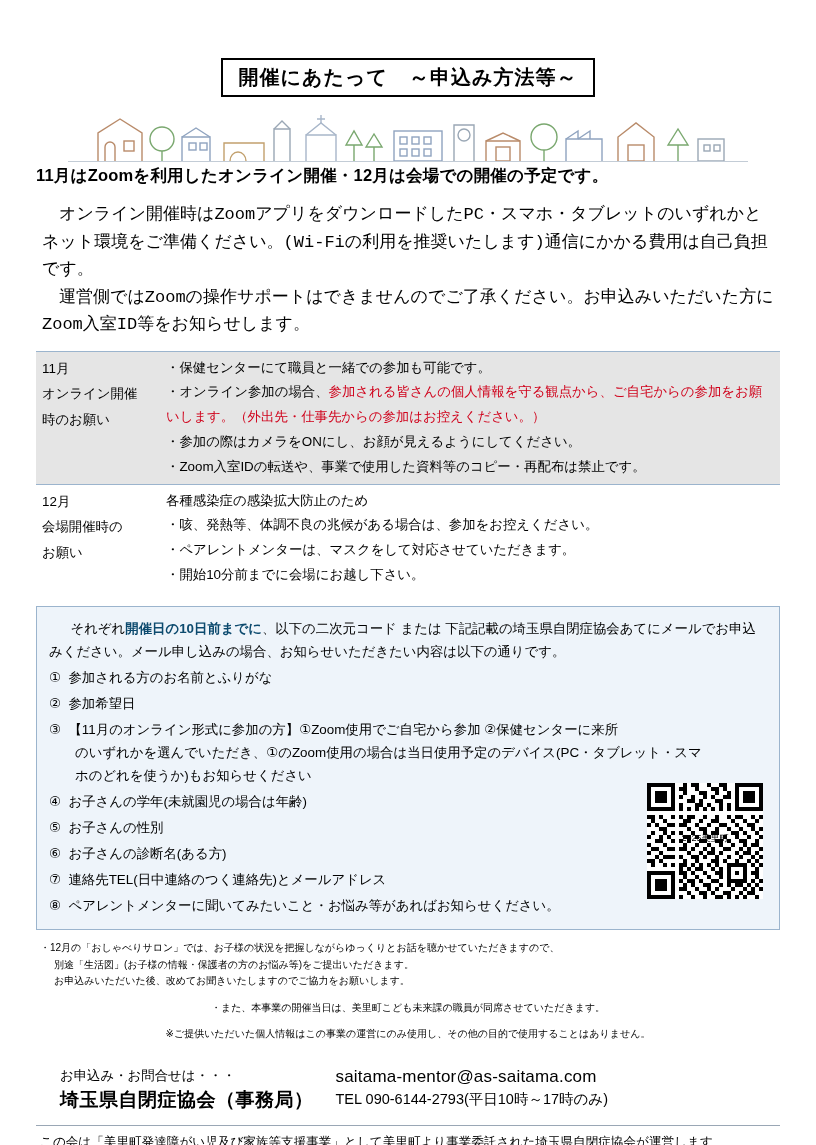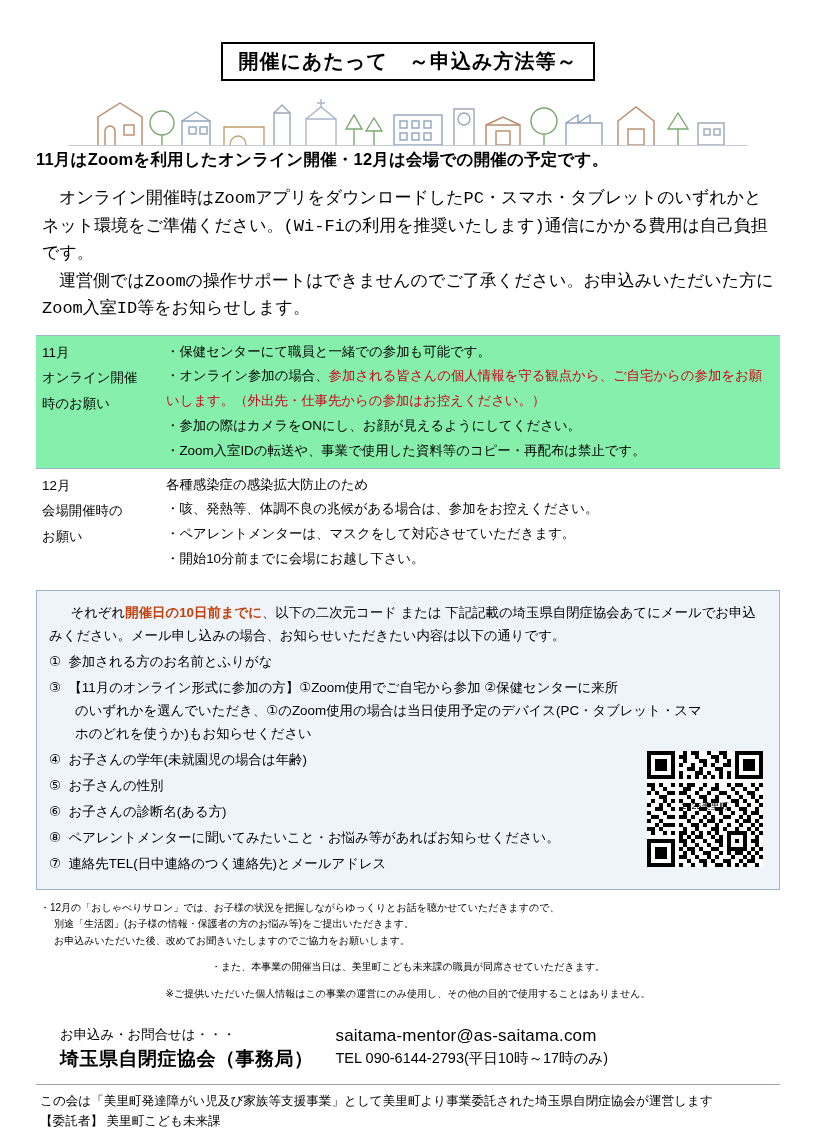--- a/index.html
+++ b/index.html
@@ -19,21 +19,21 @@
     position: relative;
     width: 816px;
     height: 1145px;
     box-sizing: border-box;
     padding: 0 36px;
   }
 
   
   .title-wrap {
     text-align: center;
-    margin-top: 42px;
+    margin-top: 58px;
   }
   .title {
     display: inline-block;
     border: 2px solid #000;
     padding: 6px 16px 7px 16px;
     font-size: 20px;
     font-weight: bold;
     letter-spacing: 1px;
     line-height: 1.1;
   }
@@ -72,21 +72,21 @@
     border-collapse: collapse;
     width: 100%;
     font-size: 13.4px;
   }
   .info-table td {
     vertical-align: top;
     padding: 4px 6px;
     line-height: 1.75;
   }
   .info-table tr.nov {
-    background: #86efac;
+    background: #e5e5e5;
   }
   .info-table tr.nov td { border-top: 1px solid #9bb4cd; border-bottom: 1px solid #9bb4cd; }
   .cell-label {
     width: 112px;
     white-space: nowrap;
   }
   .cell-label div { line-height: 1.9; }
   .red { color: #d0021b; }
   .bullets div { line-height: 1.85; }
 
@@ -98,27 +98,27 @@
     padding: 10px 12px 12px 12px;
     font-size: 13.4px;
     line-height: 1.72;
     position: relative;
     min-height: 300px;
     box-sizing: border-box;
   }
   .blue-box .topline { text-indent: 1.6em; }
   .blue-box .num { margin-top: 3px; }
   .blue-box .sub { padding-left: 26px; }
-  .strong-red { color: #c2410c; font-weight: bold; text-align: center; }
+  .strong-red { color: #0c4a6e; font-weight: bold; text-align: center; }
 
   
   .qr-wrap {
     position: absolute;
     right: 16px;
-    top: 160px;
+    top: 176px;
     width: 116px;
     height: 116px;
   }
   .qr-wrap svg { display: block; }
   .qr-caption {
     position: absolute;
     top: 48px;
     left: 0;
     width: 116px;
     text-align: center;
@@ -277,38 +277,41 @@
 
   <div class="blue-box">
     <div class="topline">
       <span>それぞれ</span><span class="strong-red">開催日の10日前までに</span><span>、以下の二次元コード または 下記記載の埼玉県自閉症協会あてにメールでお申込みください。メール申し込みの場合、お知らせいただきたい内容は以下の通りです。</span>
     </div>
 
     <div class="num">
       <span>①</span>&nbsp;&nbsp;<span>参加される方のお名前とふりがな</span>
     </div>
     <div class="num">
+      <span>②</span>&nbsp;&nbsp;<span>参加希望日</span>
+    </div>
+    <div class="num">
       <span>③</span>&nbsp;&nbsp;<span>【11月のオンライン形式に参加の方】①Zoom使用でご自宅から参加 ②保健センターに来所</span>
     </div>
     <div class="sub">のいずれかを選んでいただき、①のZoom使用の場合は当日使用予定のデバイス(PC・タブレット・スマ</div>
     <div class="sub">ホのどれを使うか)もお知らせください</div>
     <div class="num">
       <span>④</span>&nbsp;&nbsp;<span>お子さんの学年(未就園児の場合は年齢)</span>
     </div>
     <div class="num">
       <span>⑤</span>&nbsp;&nbsp;<span>お子さんの性別</span>
     </div>
     <div class="num">
       <span>⑥</span>&nbsp;&nbsp;<span>お子さんの診断名(ある方)</span>
     </div>
     <div class="num">
+      <span>⑦</span>&nbsp;&nbsp;<span>連絡先TEL(日中連絡のつく連絡先)とメールアドレス</span>
+    </div>
+    <div class="num">
       <span>⑧</span>&nbsp;&nbsp;<span>ペアレントメンターに聞いてみたいこと・お悩み等があればお知らせください。</span>
-    </div>
-    <div class="num">
-      <span>⑦</span>&nbsp;&nbsp;<span>連絡先TEL(日中連絡のつく連絡先)とメールアドレス</span>
     </div>
 
     <div class="qr-wrap">
       <svg width="116" height="116" viewBox="0 0 29 29" shape-rendering="crispEdges" xmlns="http://www.w3.org/2000/svg">
         <rect width="29" height="29" fill="#ffffff"></rect>
         <g fill="#000000">
 
           <rect x="0" y="0" width="7" height="1"></rect>
             <rect x="0" y="6" width="7" height="1"></rect>
           <rect x="0" y="0" width="1" height="7"></rect>

